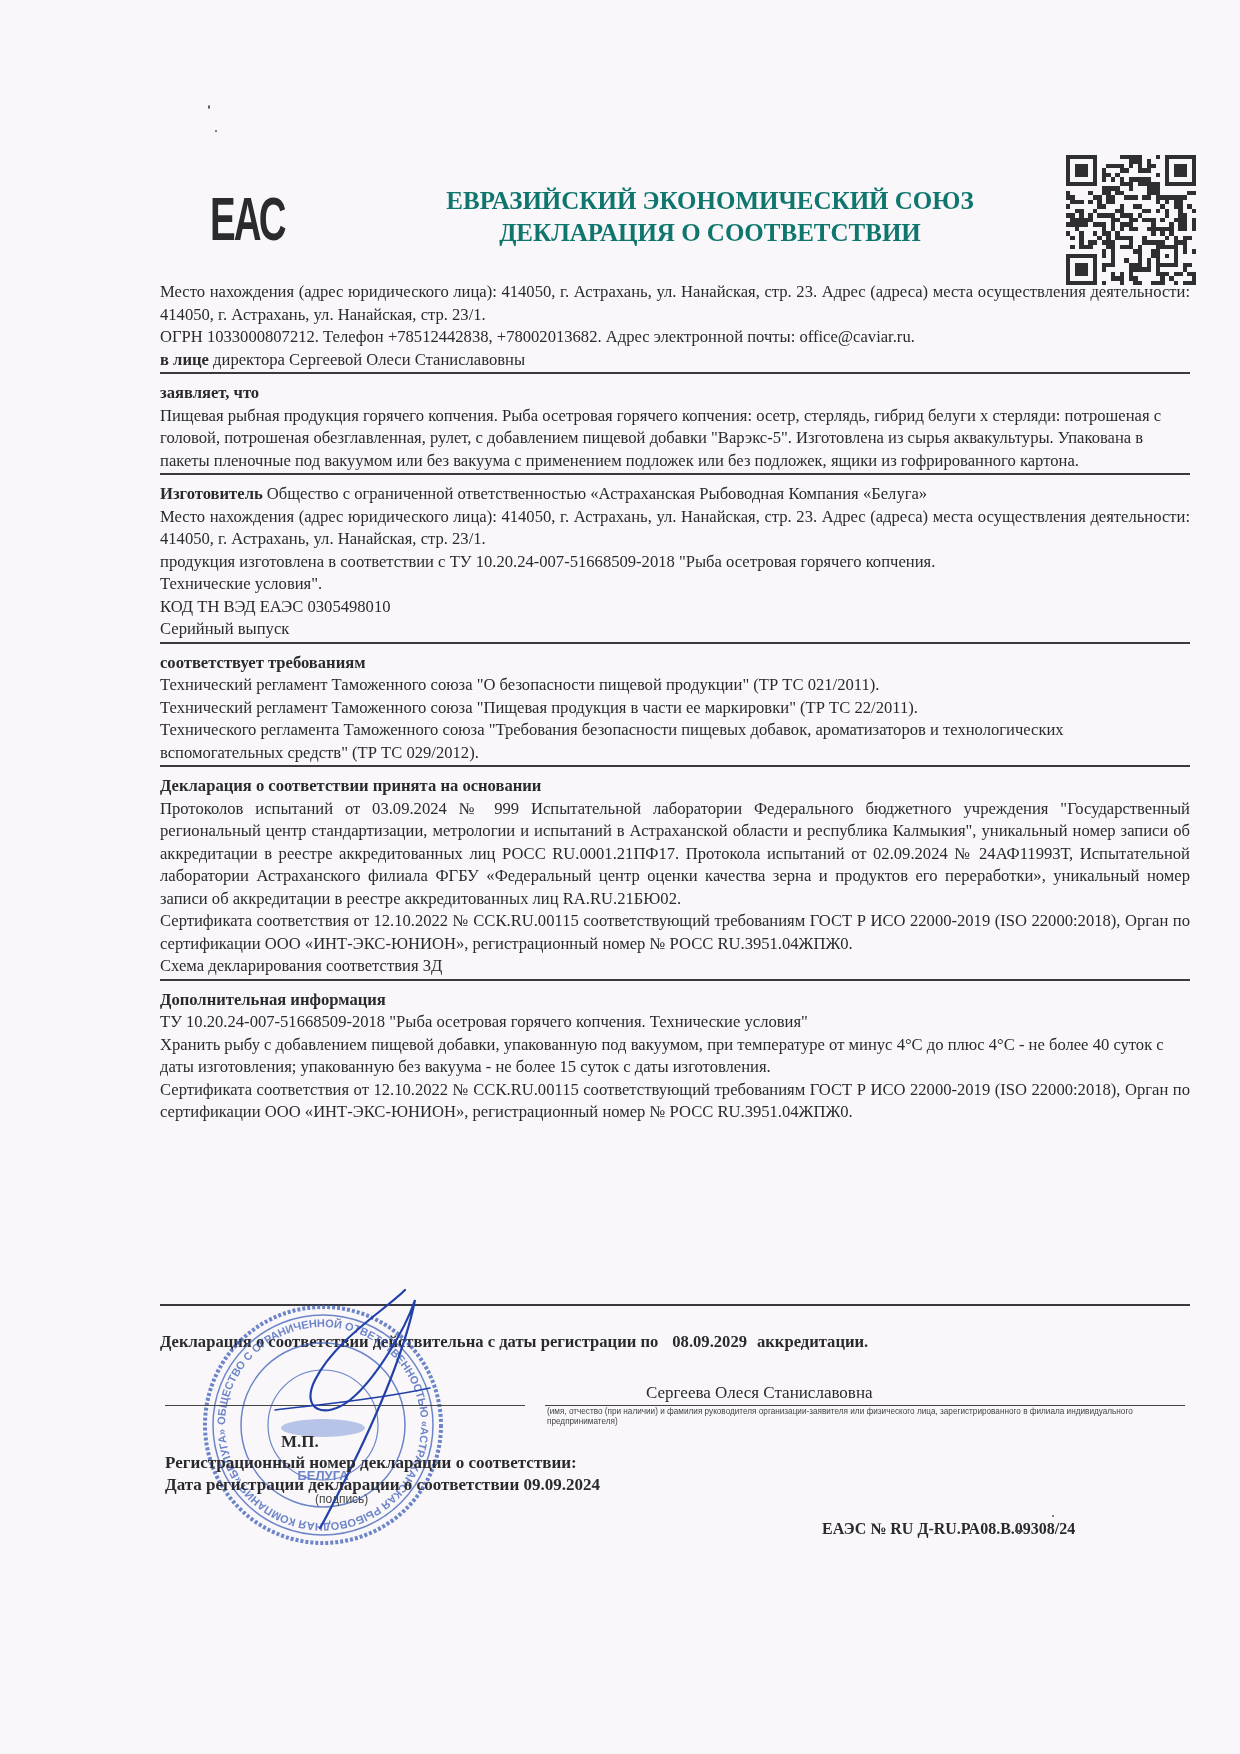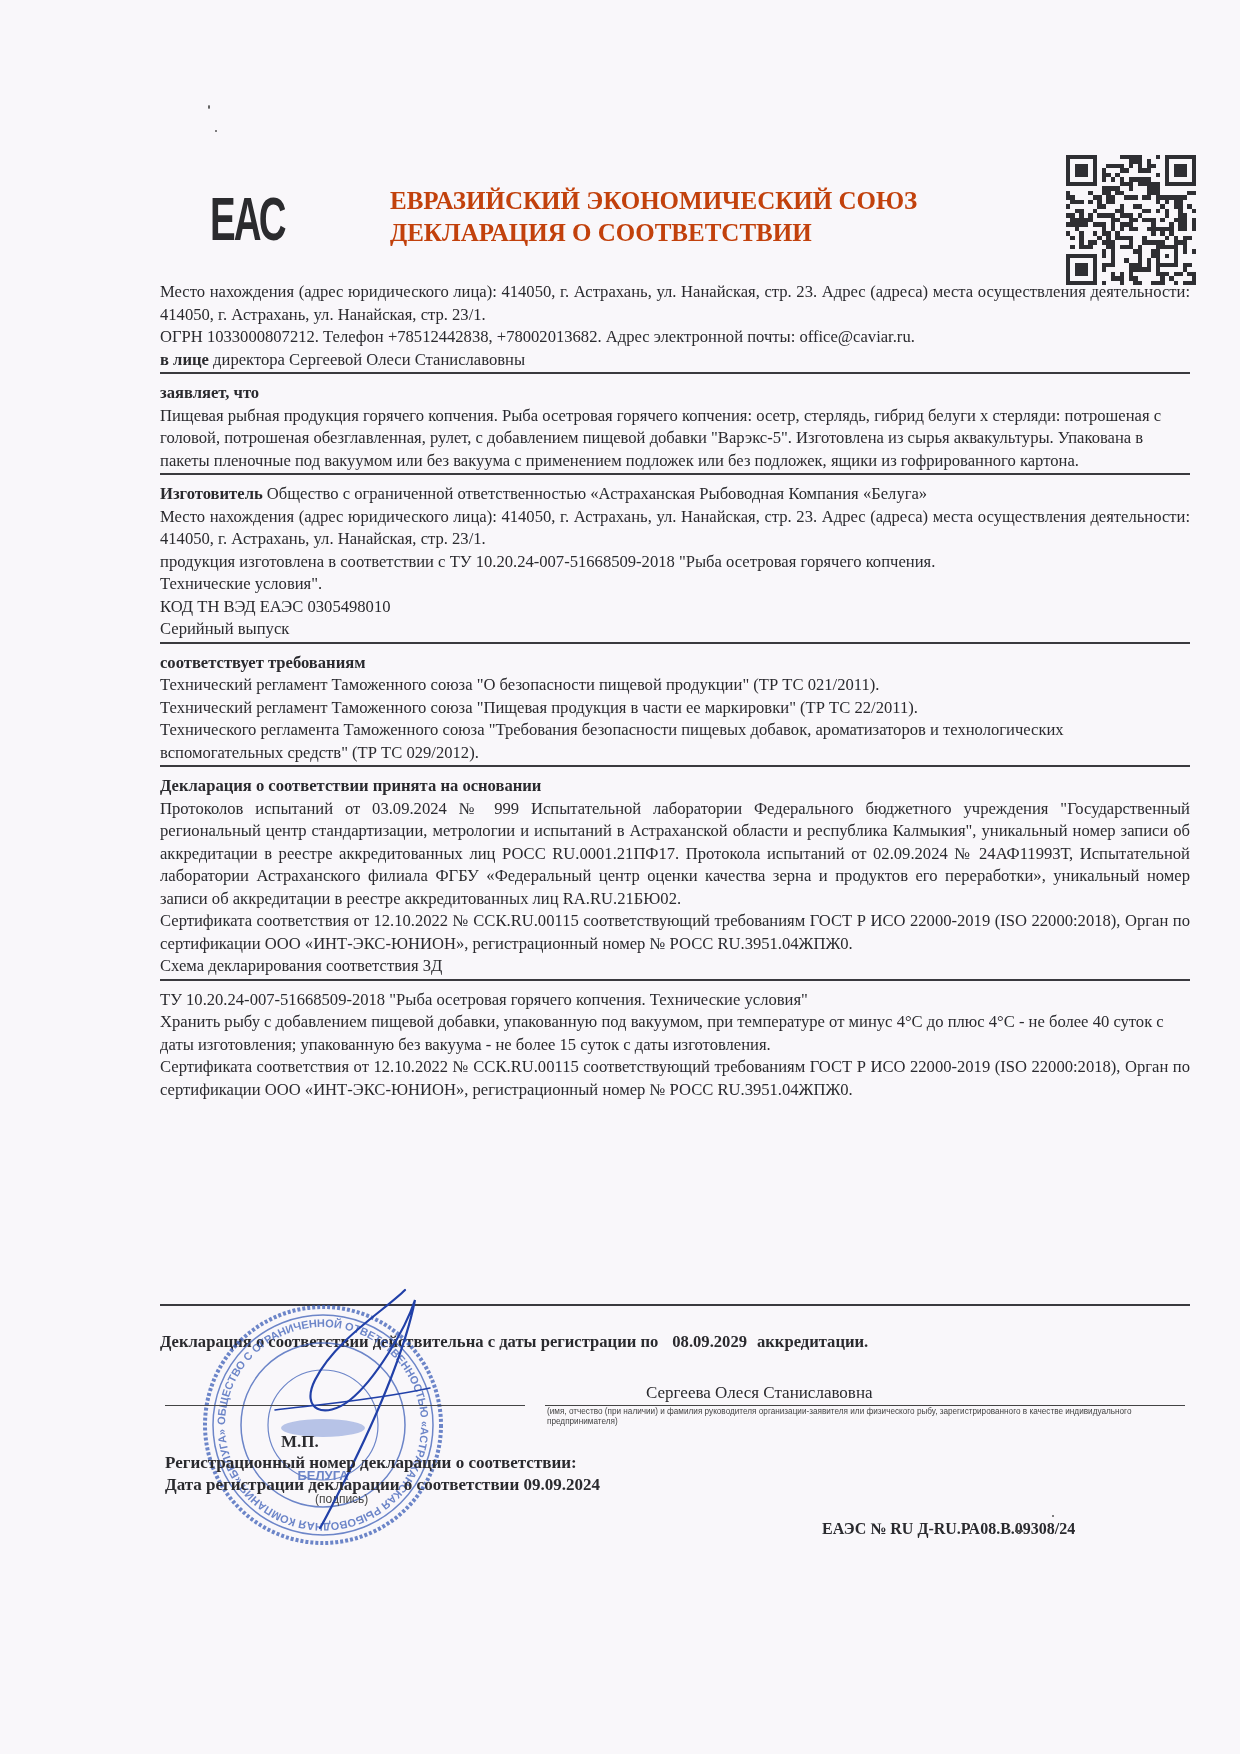--- a/index.html
+++ b/index.html
@@ -11,22 +11,22 @@
   }
   .eac-logo {
     position: absolute; left: 210px; top: 188px;
     font-family: "Liberation Sans Narrow", "Liberation Sans", sans-serif;
     font-size: 62px; font-weight: bold; letter-spacing: -3px;
     transform: scaleX(0.62); transform-origin: left top;
     color: #2b2b2e; line-height: 62px;
   }
   .header-title {
     position: absolute; left: 390px; top: 185px; width: 640px;
-    text-align: left; font-weight: bold; font-size: 25px; line-height: 32px;
-    color: #c2410c;
+    text-align: center; font-weight: bold; font-size: 25px; line-height: 32px;
+    color: #0f766e;
   }
   .qr {
     position: absolute; left: 1062px; top: 155px; width: 138px; height: 130px;
   }
   .qr svg { width: 100%; height: 100%; }
 
   .content {
     position: absolute; left: 160px; top: 281px; width: 1030px;
     font-size: 16.6px; line-height: 22.5px;
   }
@@ -434,20 +434,21 @@
 
   <div class="section">
     <p class="bold">Декларация о соответствии принята на основании</p>
     <p class="justify">Протоколов испытаний от 03.09.2024 № 999 Испытательной лаборатории Федерального бюджетного учреждения "Государственный региональный центр стандартизации, метрологии и испытаний в Астраханской области и республика Калмыкия", уникальный номер записи об аккредитации в реестре аккредитованных лиц РОСС RU.0001.21ПФ17. Протокола испытаний от 02.09.2024 № 24АФ11993Т, Испытательной лаборатории Астраханского филиала ФГБУ «Федеральный центр оценки качества зерна и продуктов его переработки», уникальный номер записи об аккредитации в реестре аккредитованных лиц RA.RU.21БЮ02.</p>
     <p class="justify">Сертификата соответствия от 12.10.2022 № ССК.RU.00115 соответствующий требованиям ГОСТ Р ИСО 22000-2019 (ISO 22000:2018), Орган по сертификации ООО «ИНТ-ЭКС-ЮНИОН», регистрационный номер № РОСС RU.3951.04ЖПЖ0.</p>
     <p>Схема декларирования соответствия 3Д</p>
     <hr class="rule">
   </div>
 
   <div class="section">
+    <p class="bold">Дополнительная информация</p>
     <p>ТУ 10.20.24-007-51668509-2018 "Рыба осетровая горячего копчения. Технические условия"</p>
     <p>Хранить рыбу с добавлением пищевой добавки, упакованную под вакуумом, при температуре от минус 4°С до плюс 4°С - не более 40 суток с даты изготовления; упакованную без вакуума - не более 15 суток с даты изготовления.</p>
     <p class="justify">Сертификата соответствия от 12.10.2022 № ССК.RU.00115 соответствующий требованиям ГОСТ Р ИСО 22000-2019 (ISO 22000:2018), Орган по сертификации ООО «ИНТ-ЭКС-ЮНИОН», регистрационный номер № РОСС RU.3951.04ЖПЖ0.</p>
   </div>
 </div>
 
 <hr class="rule" style="position:absolute;left:160px;top:1304px;width:1030px;margin:0">
 
 <div class="validity">
   <span>Декларация о соответствии действительна с даты регистрации по</span><span class="date">08.09.2029</span><span>аккредитации.</span>
@@ -465,21 +466,21 @@
     <textPath href="#stamp-outer-path">ОБЩЕСТВО С ОГРАНИЧЕННОЙ ОТВЕТСТВЕННОСТЬЮ «АСТРАХАНСКАЯ РЫБОВОДНАЯ КОМПАНИЯ «БЕЛУГА» * РОССИЙСКАЯ ФЕДЕРАЦИЯ * АСТРАХАНЬ * ИНН 3017 ОГРН 10330</textPath>
   </text>
   <ellipse cx="125" cy="128" rx="42" ry="9" fill="#7a94d6" opacity="0.7"></ellipse>
   <text x="125" y="180" text-anchor="middle" font-family="Liberation Sans, sans-serif" font-size="13" fill="#3d5fb8" font-weight="bold">БЕЛУГА</text>
 </svg>
 
 <div class="sig-line-left"></div>
 <div class="sig-caption">(подпись)</div>
 <div class="signer-name">Сергеева Олеся Станиславовна</div>
 <div class="sig-line-right"></div>
-<div class="name-caption">(имя, отчество (при наличии) и фамилия руководителя организации-заявителя или физического рыбу, зарегистрированного в качестве индивидуального предпринимателя)</div>
+<div class="name-caption">(имя, отчество (при наличии) и фамилия руководителя организации-заявителя или физического лица, зарегистрированного в филиала индивидуального предпринимателя)</div>
 
 <svg class="signature" viewBox="0 0 200 260">
   <path d="M150,20 C130,40 80,70 60,110 C45,140 70,150 95,130 C120,110 150,60 160,30 C150,80 120,150 90,210 C80,230 70,250 65,258" fill="none" stroke="#2140a8" stroke-width="2.2" stroke-linecap="round"></path>
   <path d="M20,140 C60,135 120,130 175,118" fill="none" stroke="#2140a8" stroke-width="1.6" stroke-linecap="round"></path>
 </svg>
 
 <div class="mp">М.П.</div>
 <div class="reg-label">
   <div>Регистрационный номер декларации о соответствии:</div>
   <div>Дата регистрации декларации о соответствии 09.09.2024</div>

